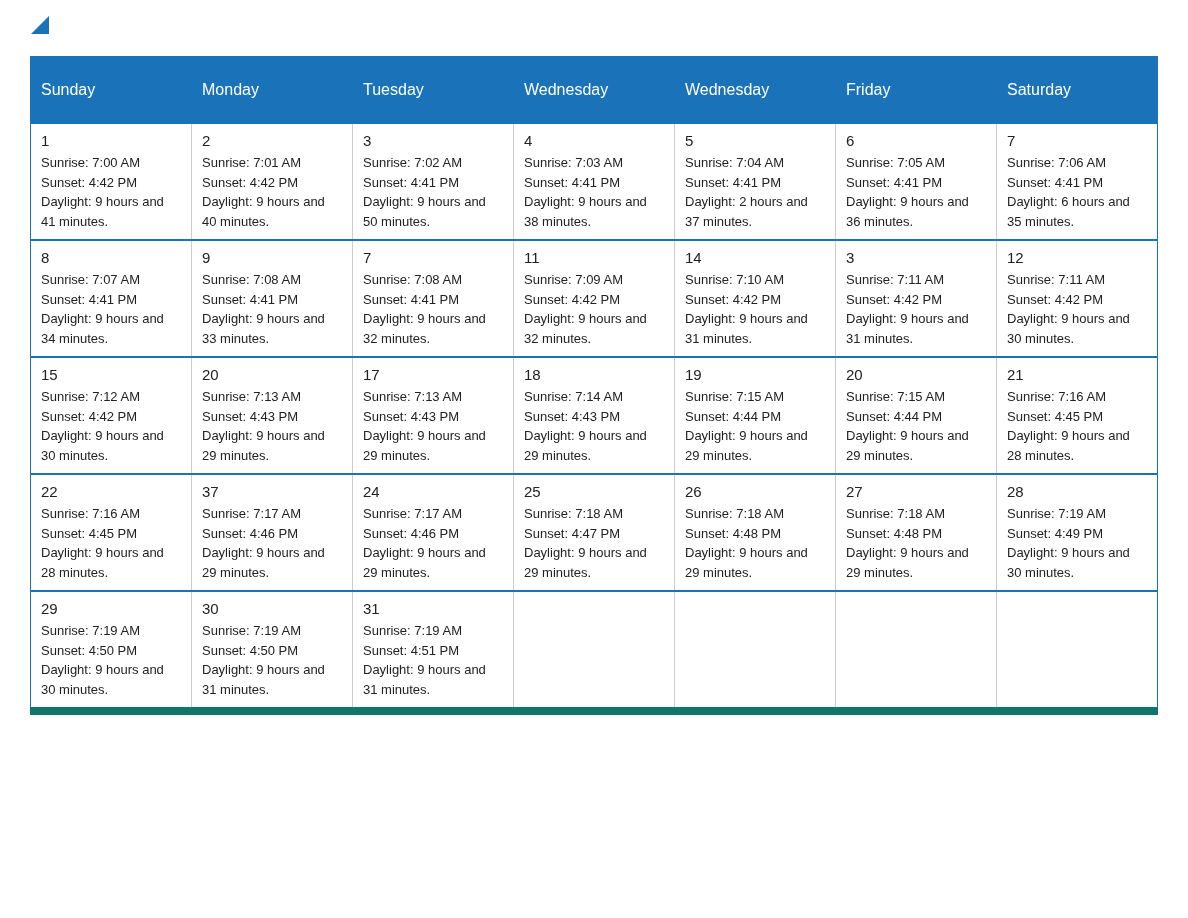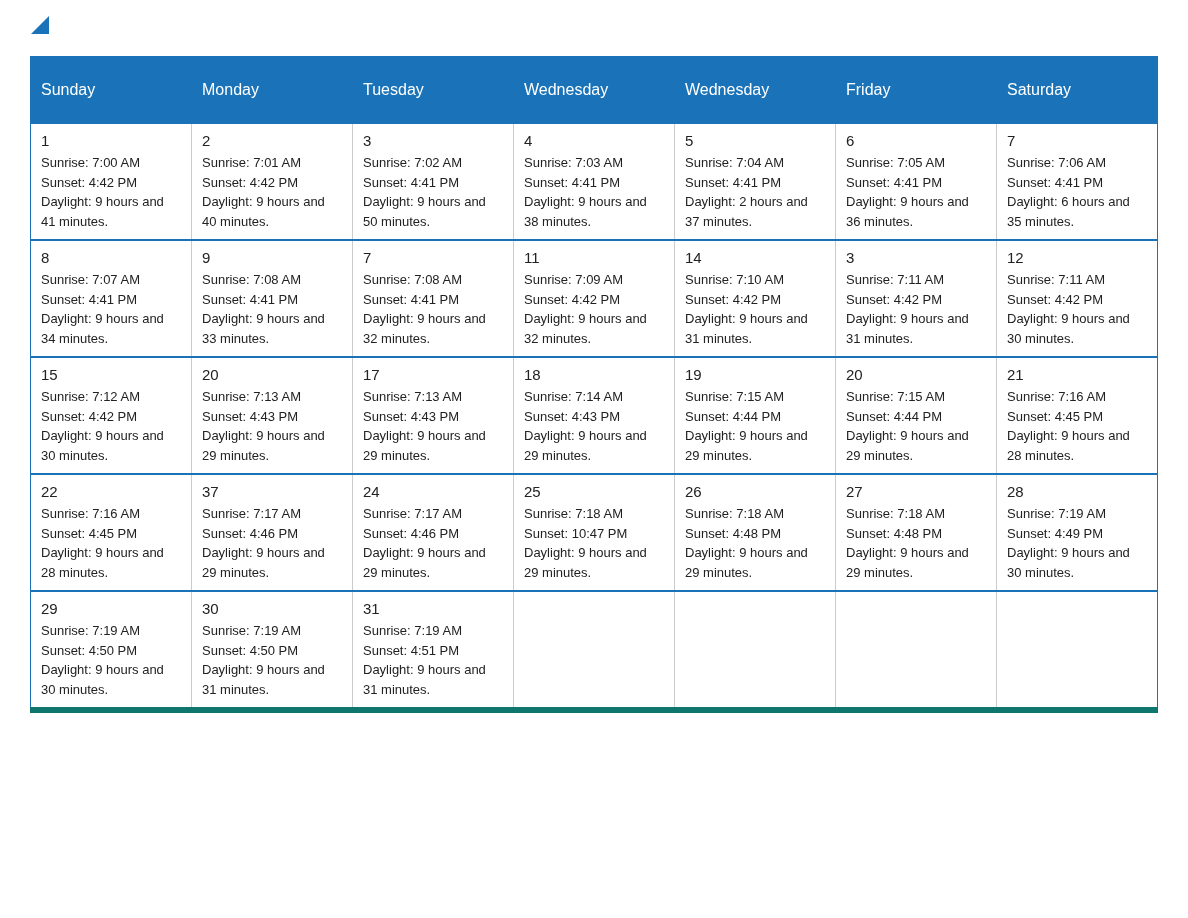--- a/index.html
+++ b/index.html
@@ -91,21 +91,21 @@
     }
     .day-info {
       font-size: 13px;
       line-height: 1.5;
       color: #222;
     }
     .empty-cell {
       background: #fff;
     }
     tbody tr:last-child {
-      border-bottom: 6px solid #0f766e;
+      border-bottom: 8px solid #0f766e;
     }
     .logo-row {
       display: flex;
       align-items: center;
     }
     .logo-triangle {
       display: inline-block;
       width: 0;
       height: 0;
       border-style: solid;
@@ -342,21 +342,21 @@
         <div class="day-info">
           <span>Sunrise: 7:17 AM</span><br>
           <span>Sunset: 4:46 PM</span><br>
           <span>Daylight: 9 hours and 29 minutes.</span>
         </div>
       </td>
         <td>
         <span class="day-number">25</span>
         <div class="day-info">
           <span>Sunrise: 7:18 AM</span><br>
-          <span>Sunset: 10:47 PM</span><br>
+          <span>Sunset: 4:47 PM</span><br>
           <span>Daylight: 9 hours and 29 minutes.</span>
         </div>
       </td>
         <td>
         <span class="day-number">26</span>
         <div class="day-info">
           <span>Sunrise: 7:18 AM</span><br>
           <span>Sunset: 4:48 PM</span><br>
           <span>Daylight: 9 hours and 29 minutes.</span>
         </div>

